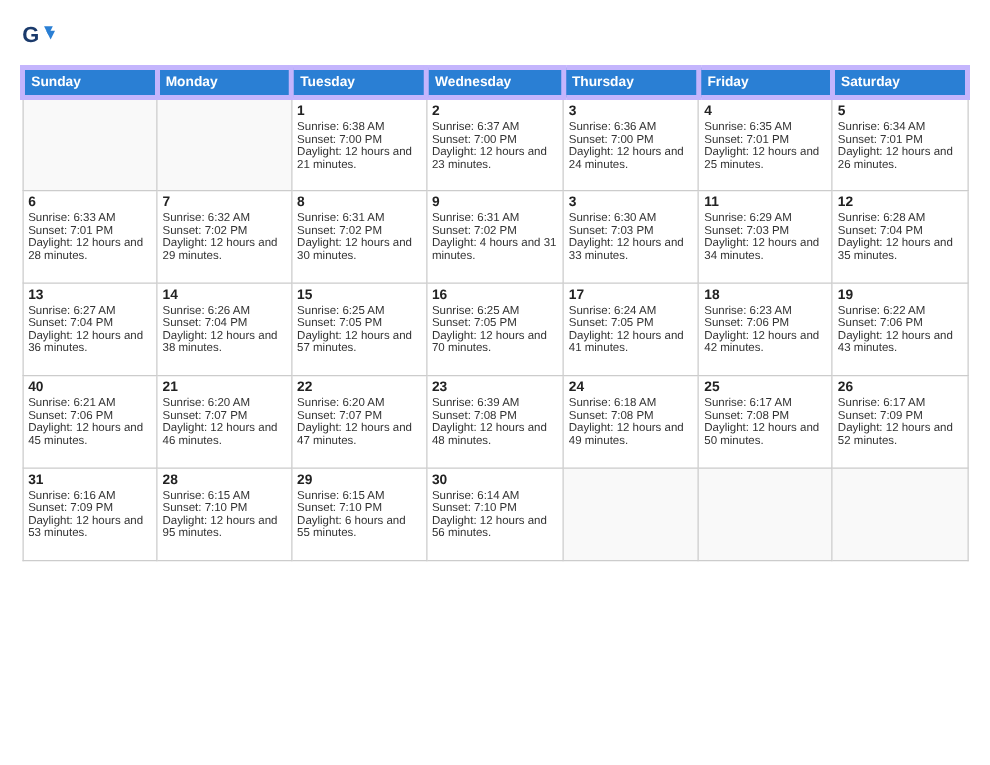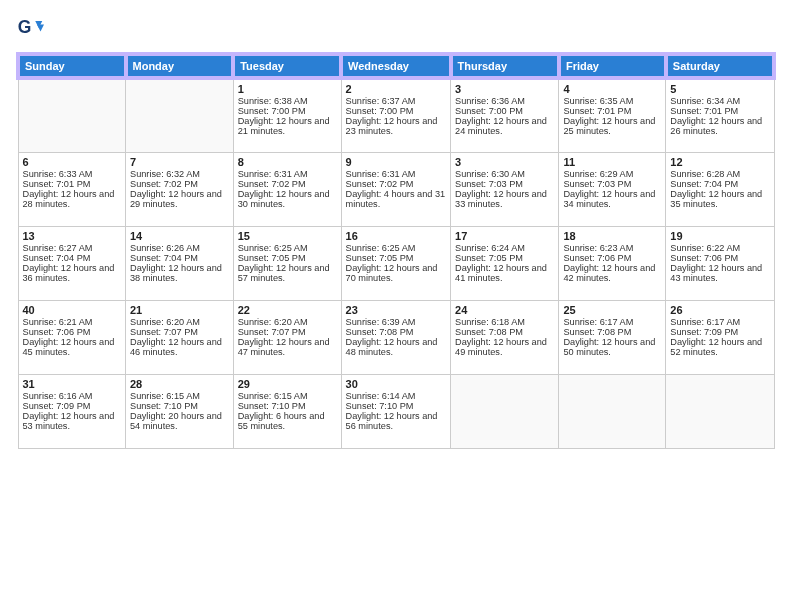--- a/index.html
+++ b/index.html
@@ -292,21 +292,21 @@
           <td>
             <span class="day-num">31</span>
             <div>Sunrise: 6:16 AM</div>
             <div>Sunset: 7:09 PM</div>
             <div>Daylight: 12 hours and 53 minutes.</div>
           </td>
           <td>
             <span class="day-num">28</span>
             <div>Sunrise: 6:15 AM</div>
             <div>Sunset: 7:10 PM</div>
-            <div>Daylight: 20 hours and 54 minutes.</div>
+            <div>Daylight: 12 hours and 95 minutes.</div>
           </td>
           <td>
             <span class="day-num">29</span>
             <div>Sunrise: 6:15 AM</div>
             <div>Sunset: 7:10 PM</div>
             <div>Daylight: 6 hours and 55 minutes.</div>
           </td>
           <td>
             <span class="day-num">30</span>
             <div>Sunrise: 6:14 AM</div>

